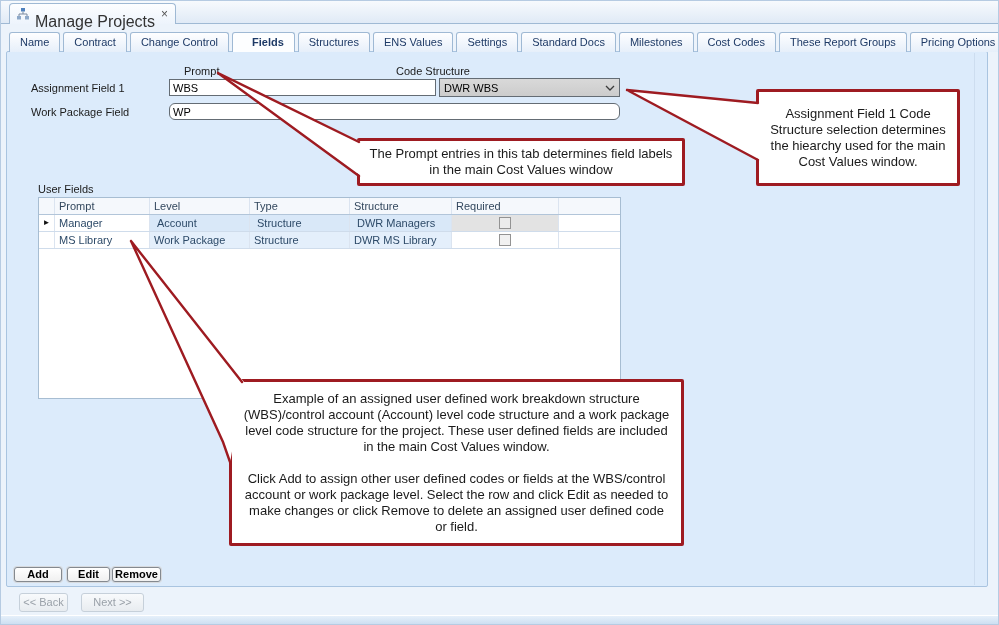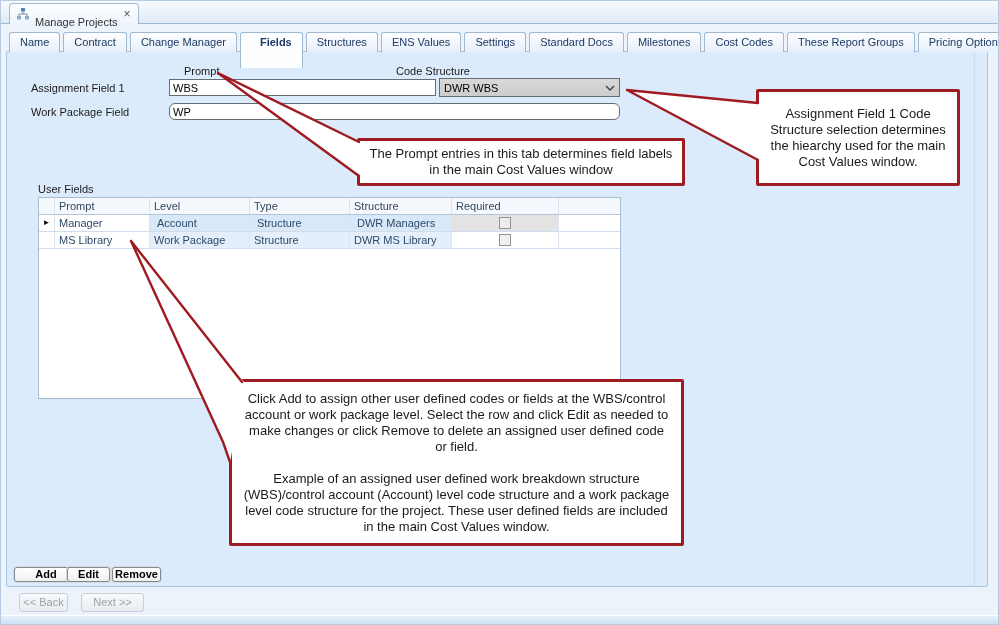--- a/index.html
+++ b/index.html
@@ -10,30 +10,30 @@
 
   
   .tabbar { position:absolute; left:0; top:0; width:999px; height:23px;
             background:linear-gradient(#f7fafd,#e0eaf6);
             border-bottom:1px solid #9fb9d4; }
   .doctab { position:absolute; left:8px; top:2px; height:21px; padding:0 7px;
             display:flex; align-items:center; gap:6px;
             background:linear-gradient(#fdfeff,#edf4fc);
             border:1px solid #9fb9d4; border-bottom:none;
             border-radius:4px 4px 0 0; }
-  .doctab .title { font-size:11px; color:#333; white-space:nowrap;margin-top:15px; }
+  .doctab .title { font-size:16px; color:#333; white-space:nowrap;margin-top:15px; }
   .doctab .close { font-size:12px; color:#555; line-height:10px; cursor:default; }
 
   
   .subtabs { position:absolute; left:8px; top:31px; display:flex; gap:3px; z-index:2; }
   .subtab { height:20px; line-height:18px; padding:0 10px; font-size:11px;
             color:#1e3a66; background:linear-gradient(#fefeff,#e6effa);
             border:1px solid #9fb9d4; border-bottom:none;
             border-radius:3px 3px 0 0; white-space:nowrap; }
-  .subtab.active { background:#fdfeff; height:36px; font-weight:bold;padding-left:19px; }
+  .subtab.active { background:#fdfeff; height:20px; font-weight:bold;padding-left:19px; }
 
   
   .panel { position:absolute; left:5px; top:50px; width:982px; height:536px;
            background:#dcebfb; border:1px solid #a9c4e0; border-radius:2px; }
   .panel-divider { position:absolute; left:973px; top:52px; height:532px;
            border-left:1px solid #cdddef; }
 
   .lbl { position:absolute; font-size:11px; color:#1b1b1b; white-space:nowrap; z-index:1; }
 
   .txtinput { position:absolute; height:17px; border:1px solid #646c74;
@@ -101,21 +101,21 @@
         <rect x="8" y="8" width="4" height="3.5" fill="#8ea9c9"></rect>
       </svg>
       <span class="title">Manage Projects</span>
       <span class="close">×</span>
     </div>
   </div>
 
   <div class="subtabs">
     <span class="subtab">Name</span>
     <span class="subtab">Contract</span>
-    <span class="subtab">Change Manager</span>
+    <span class="subtab">Change Control</span>
     <span class="subtab active">Fields</span>
     <span class="subtab">Structures</span>
     <span class="subtab">ENS Values</span>
     <span class="subtab">Settings</span>
     <span class="subtab">Standard Docs</span>
     <span class="subtab">Milestones</span>
     <span class="subtab">Cost Codes</span>
     <span class="subtab">These Report Groups</span>
     <span class="subtab">Pricing Options</span>
   </div>
@@ -168,38 +168,38 @@
       <div class="gcell c-level shade2">Work Package</div>
       <div class="gcell c-type shade2">Structure</div>
       <div class="gcell c-struct shade2">DWR MS Library</div>
       <div class="gcell c-req">
           <span class="cb"></span>
         </div>
       <div class="gcell c-fill"></div>
     </div>
   </div>
 
-  <button class="btn" style="left:13px; top:566px; width:64px;">Add</button>
+  <button class="btn" style="left:13px; top:566px; width:48px;">Add</button>
   <button class="btn" style="left:66px; top:566px; width:43px;">Edit</button>
   <button class="btn" style="left:111px; top:566px; width:49px;">Remove</button>
 
   <button class="navbtn" style="left:10px; top:592px; width:49px;margin-left:8px;">&lt;&lt; Back</button>
   <button class="navbtn" style="left:80px; top:592px; width:63px;">Next &gt;&gt;</button>
 
   <div class="statusbar"></div>
 
   <div class="callout" id="callout-prompt">
     <p>The Prompt entries in this tab determines field labels in the main Cost Values window</p>
   </div>
   <div class="callout" id="callout-codestructure">
     <p>Assignment Field 1 Code Structure selection determines the hiearchy used for the main Cost Values window.</p>
   </div>
   <div class="callout" id="callout-userfields">
+    <p>Example of an assigned user defined work breakdown structure (WBS)/control account (Account) level code structure and a work package level code structure for the project. These user defined fields are included in the main Cost Values window.</p>
     <p>Click Add to assign other user defined codes or fields at the WBS/control account or work package level. Select the row and click Edit as needed to make changes or click Remove to delete an assigned user defined code or field.</p>
-    <p>Example of an assigned user defined work breakdown structure (WBS)/control account (Account) level code structure and a work package level code structure for the project. These user defined fields are included in the main Cost Values window.</p>
   </div>
 
   <svg id="tails" width="999" height="625" viewBox="0 0 999 625">
 
     <polygon points="217,72 360,141 360,175" fill="#ffffff"></polygon>
     <path d="M217,72 L358,141 M217,72 L358,175" fill="none" stroke="#9E1B21" stroke-width="2.4" stroke-linecap="round"></path>
 
     <polygon points="626,89 759,102 759,159" fill="#ffffff"></polygon>
     <path d="M626,89 L757,102 M626,89 L757,159" fill="none" stroke="#9E1B21" stroke-width="2.4" stroke-linecap="round"></path>
 

